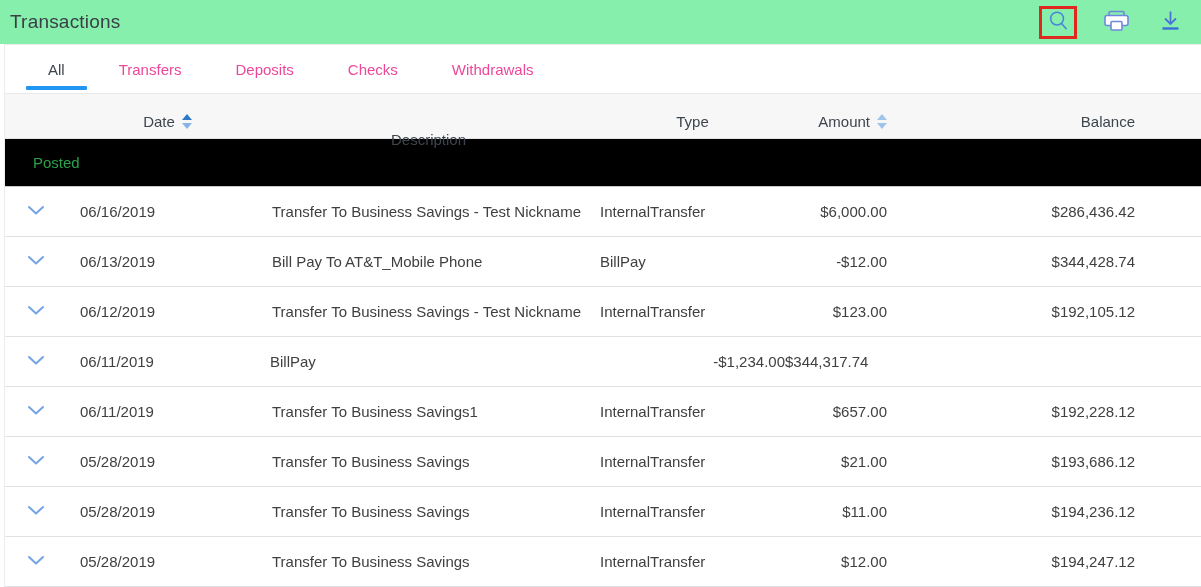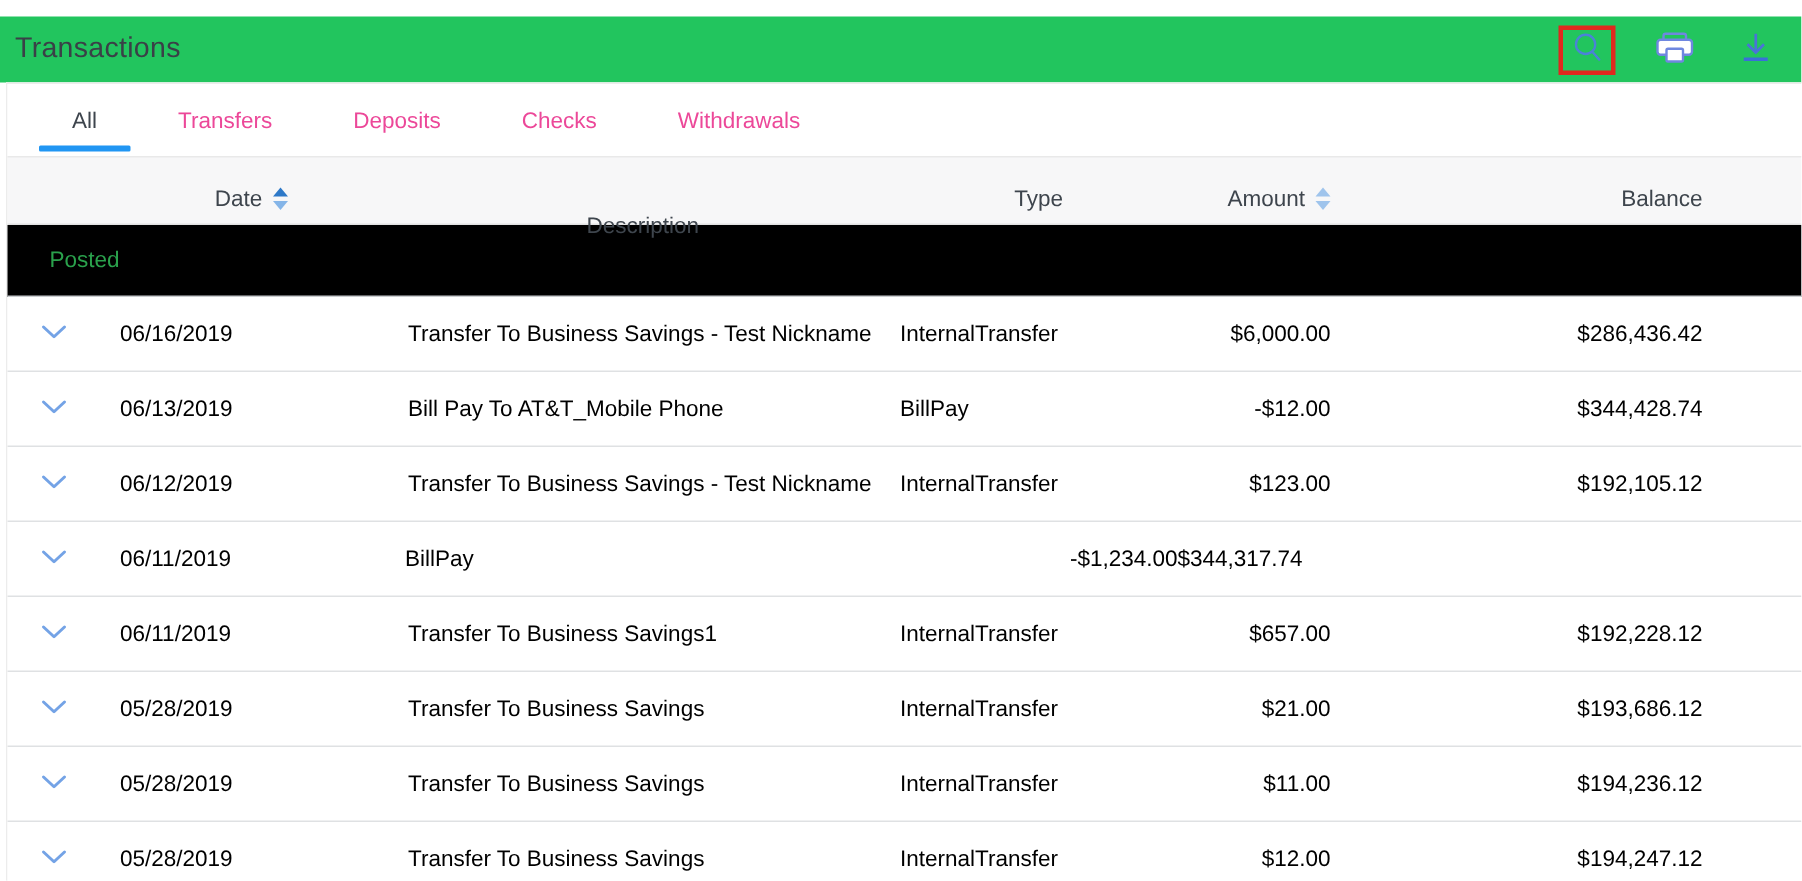--- a/index.html
+++ b/index.html
@@ -10,22 +10,21 @@
     color:#3e454d;
   }
 
   
   .topbar {
     height:44px;
     display:flex;
     justify-content:space-between;
     align-items:center;
     padding:0 16px 0 10px;
-    background:#22c55e;
-    margin-top:11px;
+    background:#86efac;
   }
   .page-title {
     font-size:19px;
     color:#3a4047;
     letter-spacing:.2px;
   }
   .topbar-icons { display:flex; align-items:center; gap:24px; }
   .icon-btn {
     display:flex; align-items:center; justify-content:center;
     width:30px; height:30px; cursor:pointer; background:transparent; border:none;
@@ -113,21 +112,21 @@
     padding-left:28px;
     font-size:15px;
     color:#2aa14c;
     border-bottom:1px solid #c9cccf;
     background:#000000;
   }
 
   .row {
     height:50px;
     font-size:15px;
-    color:#000000;
+    color:#404040;
     border-bottom:1px solid #dfe1e3;
     background:#fff;
   }
   .cell-chevron { display:flex; justify-content:center; align-items:center; cursor:pointer; background:none; border:none; }
   .cell-date { padding-left:13px; }
   .cell-desc { padding-left:17px; }
   .cell-type { padding-left:15px; }
   .cell-amount { text-align:right; }
   .cell-balance { text-align:right; padding-right:66px; }
 </style>

